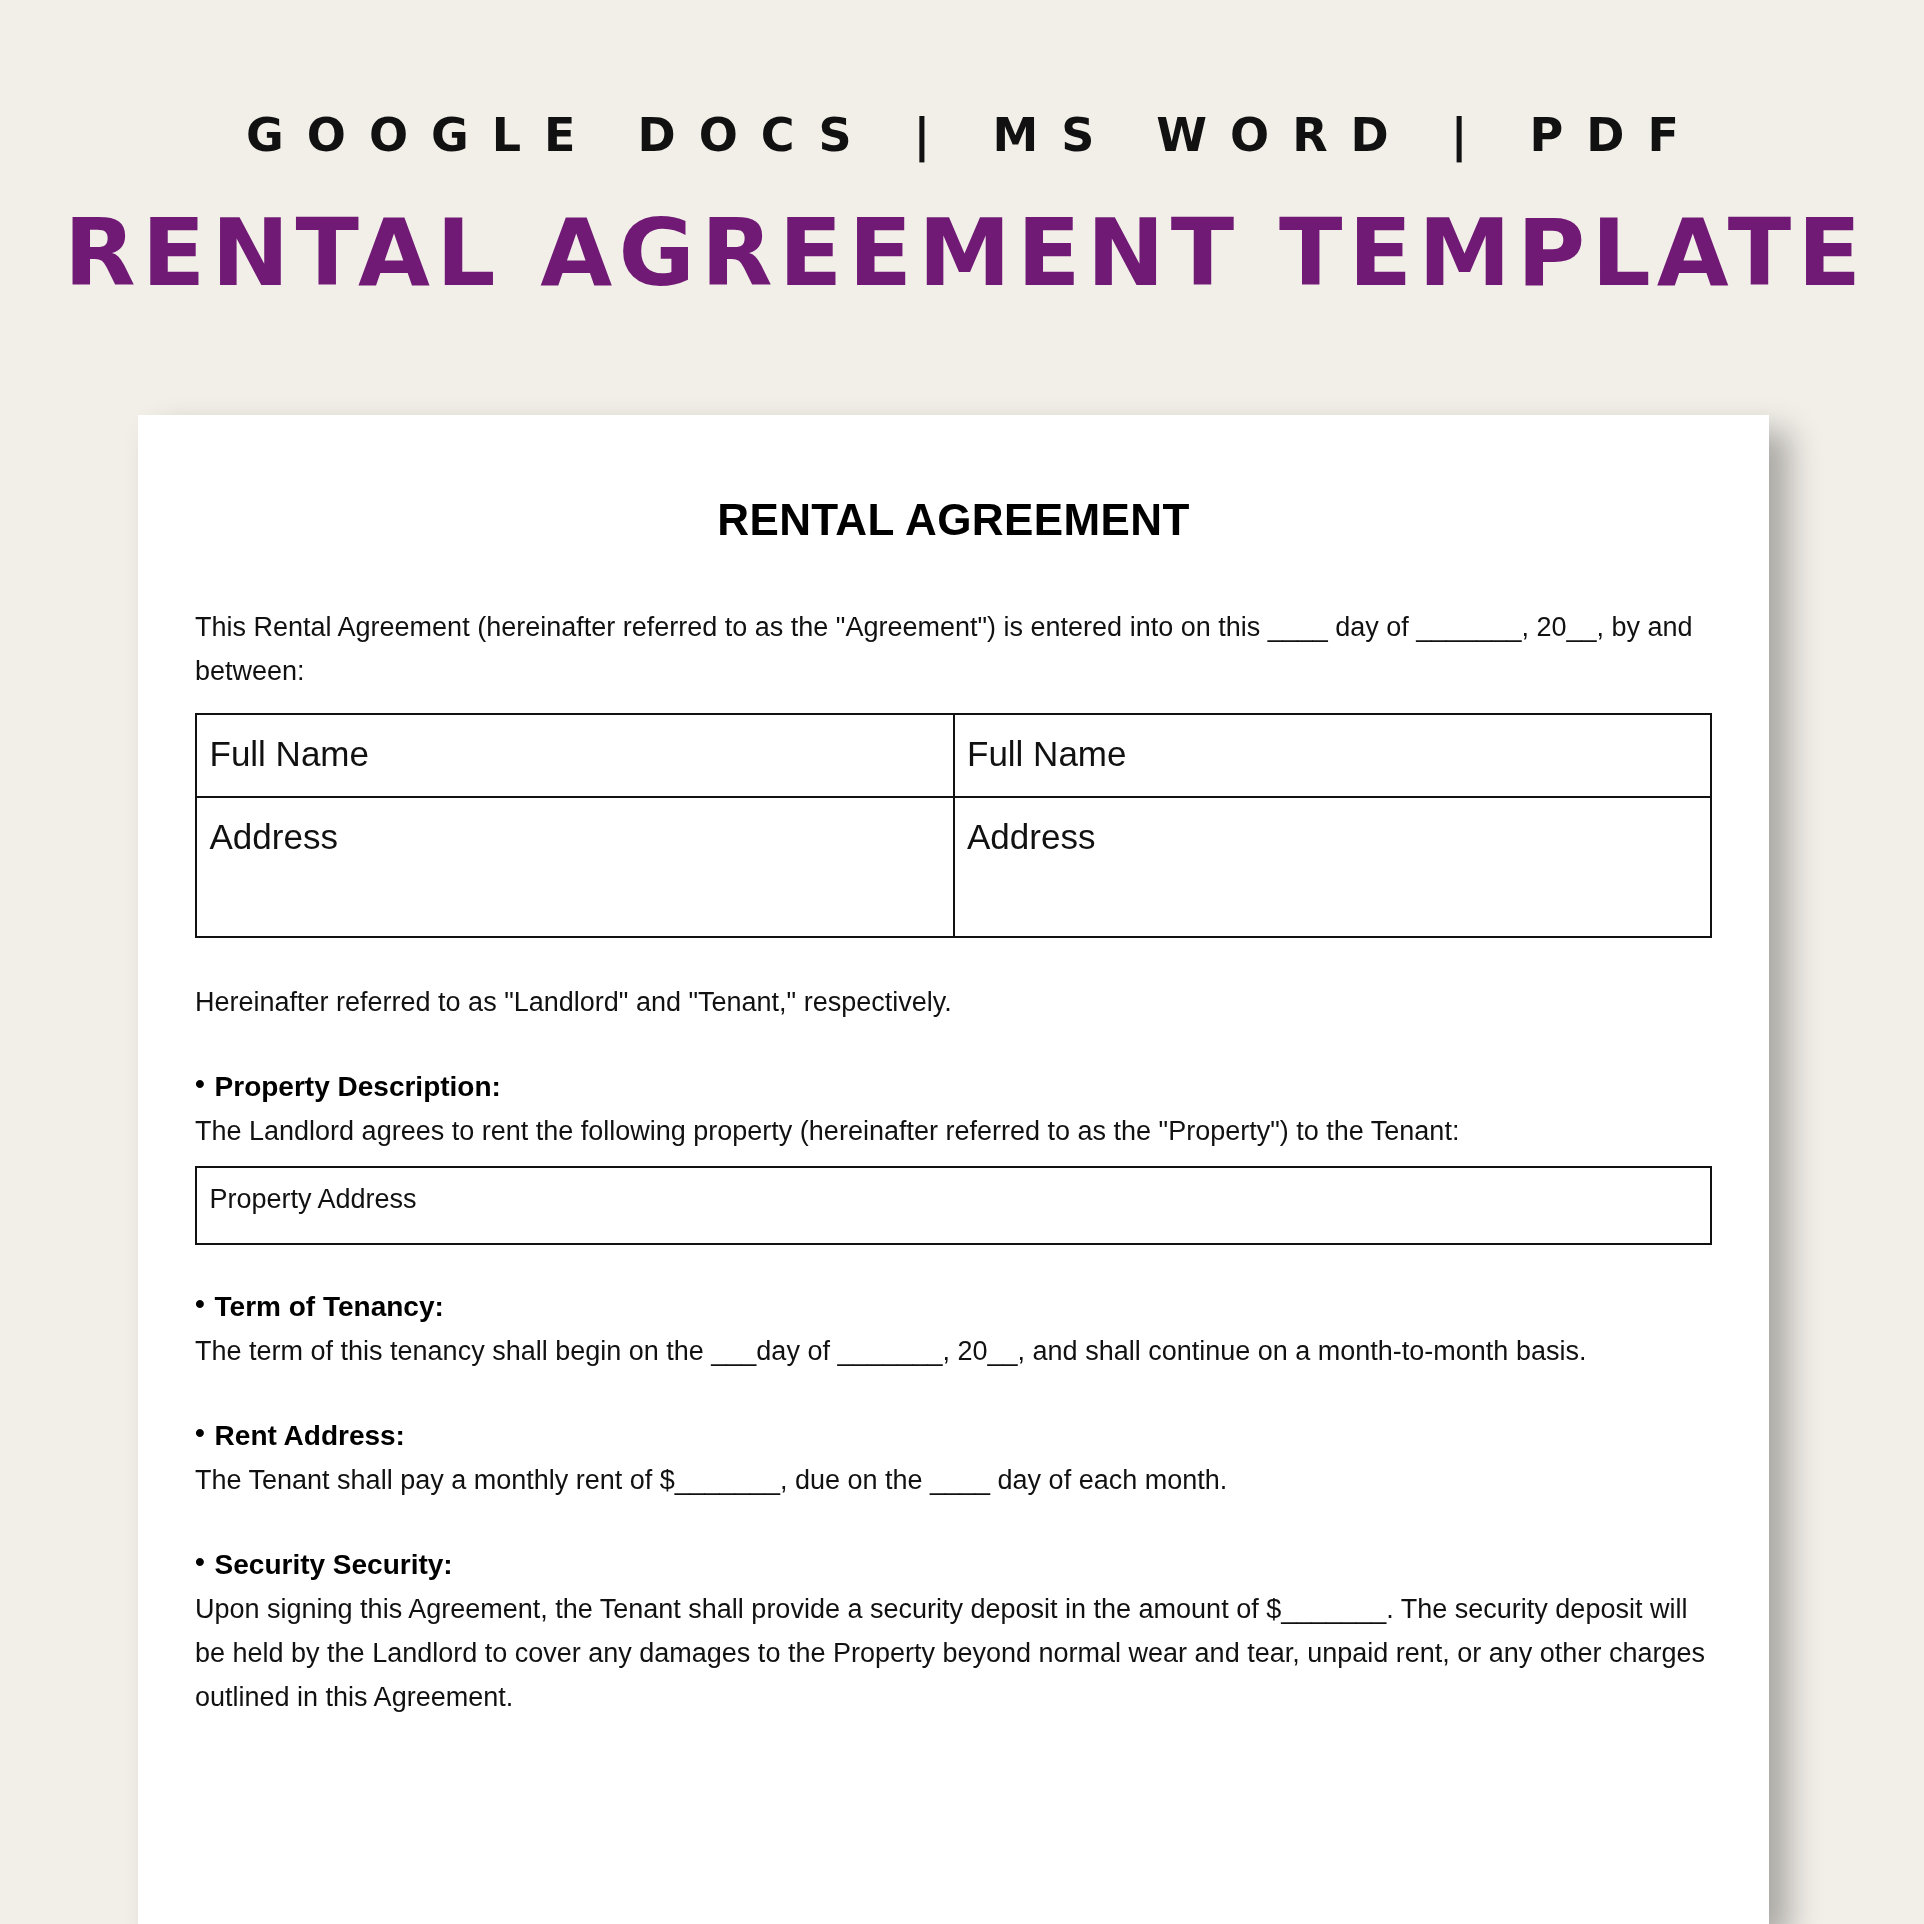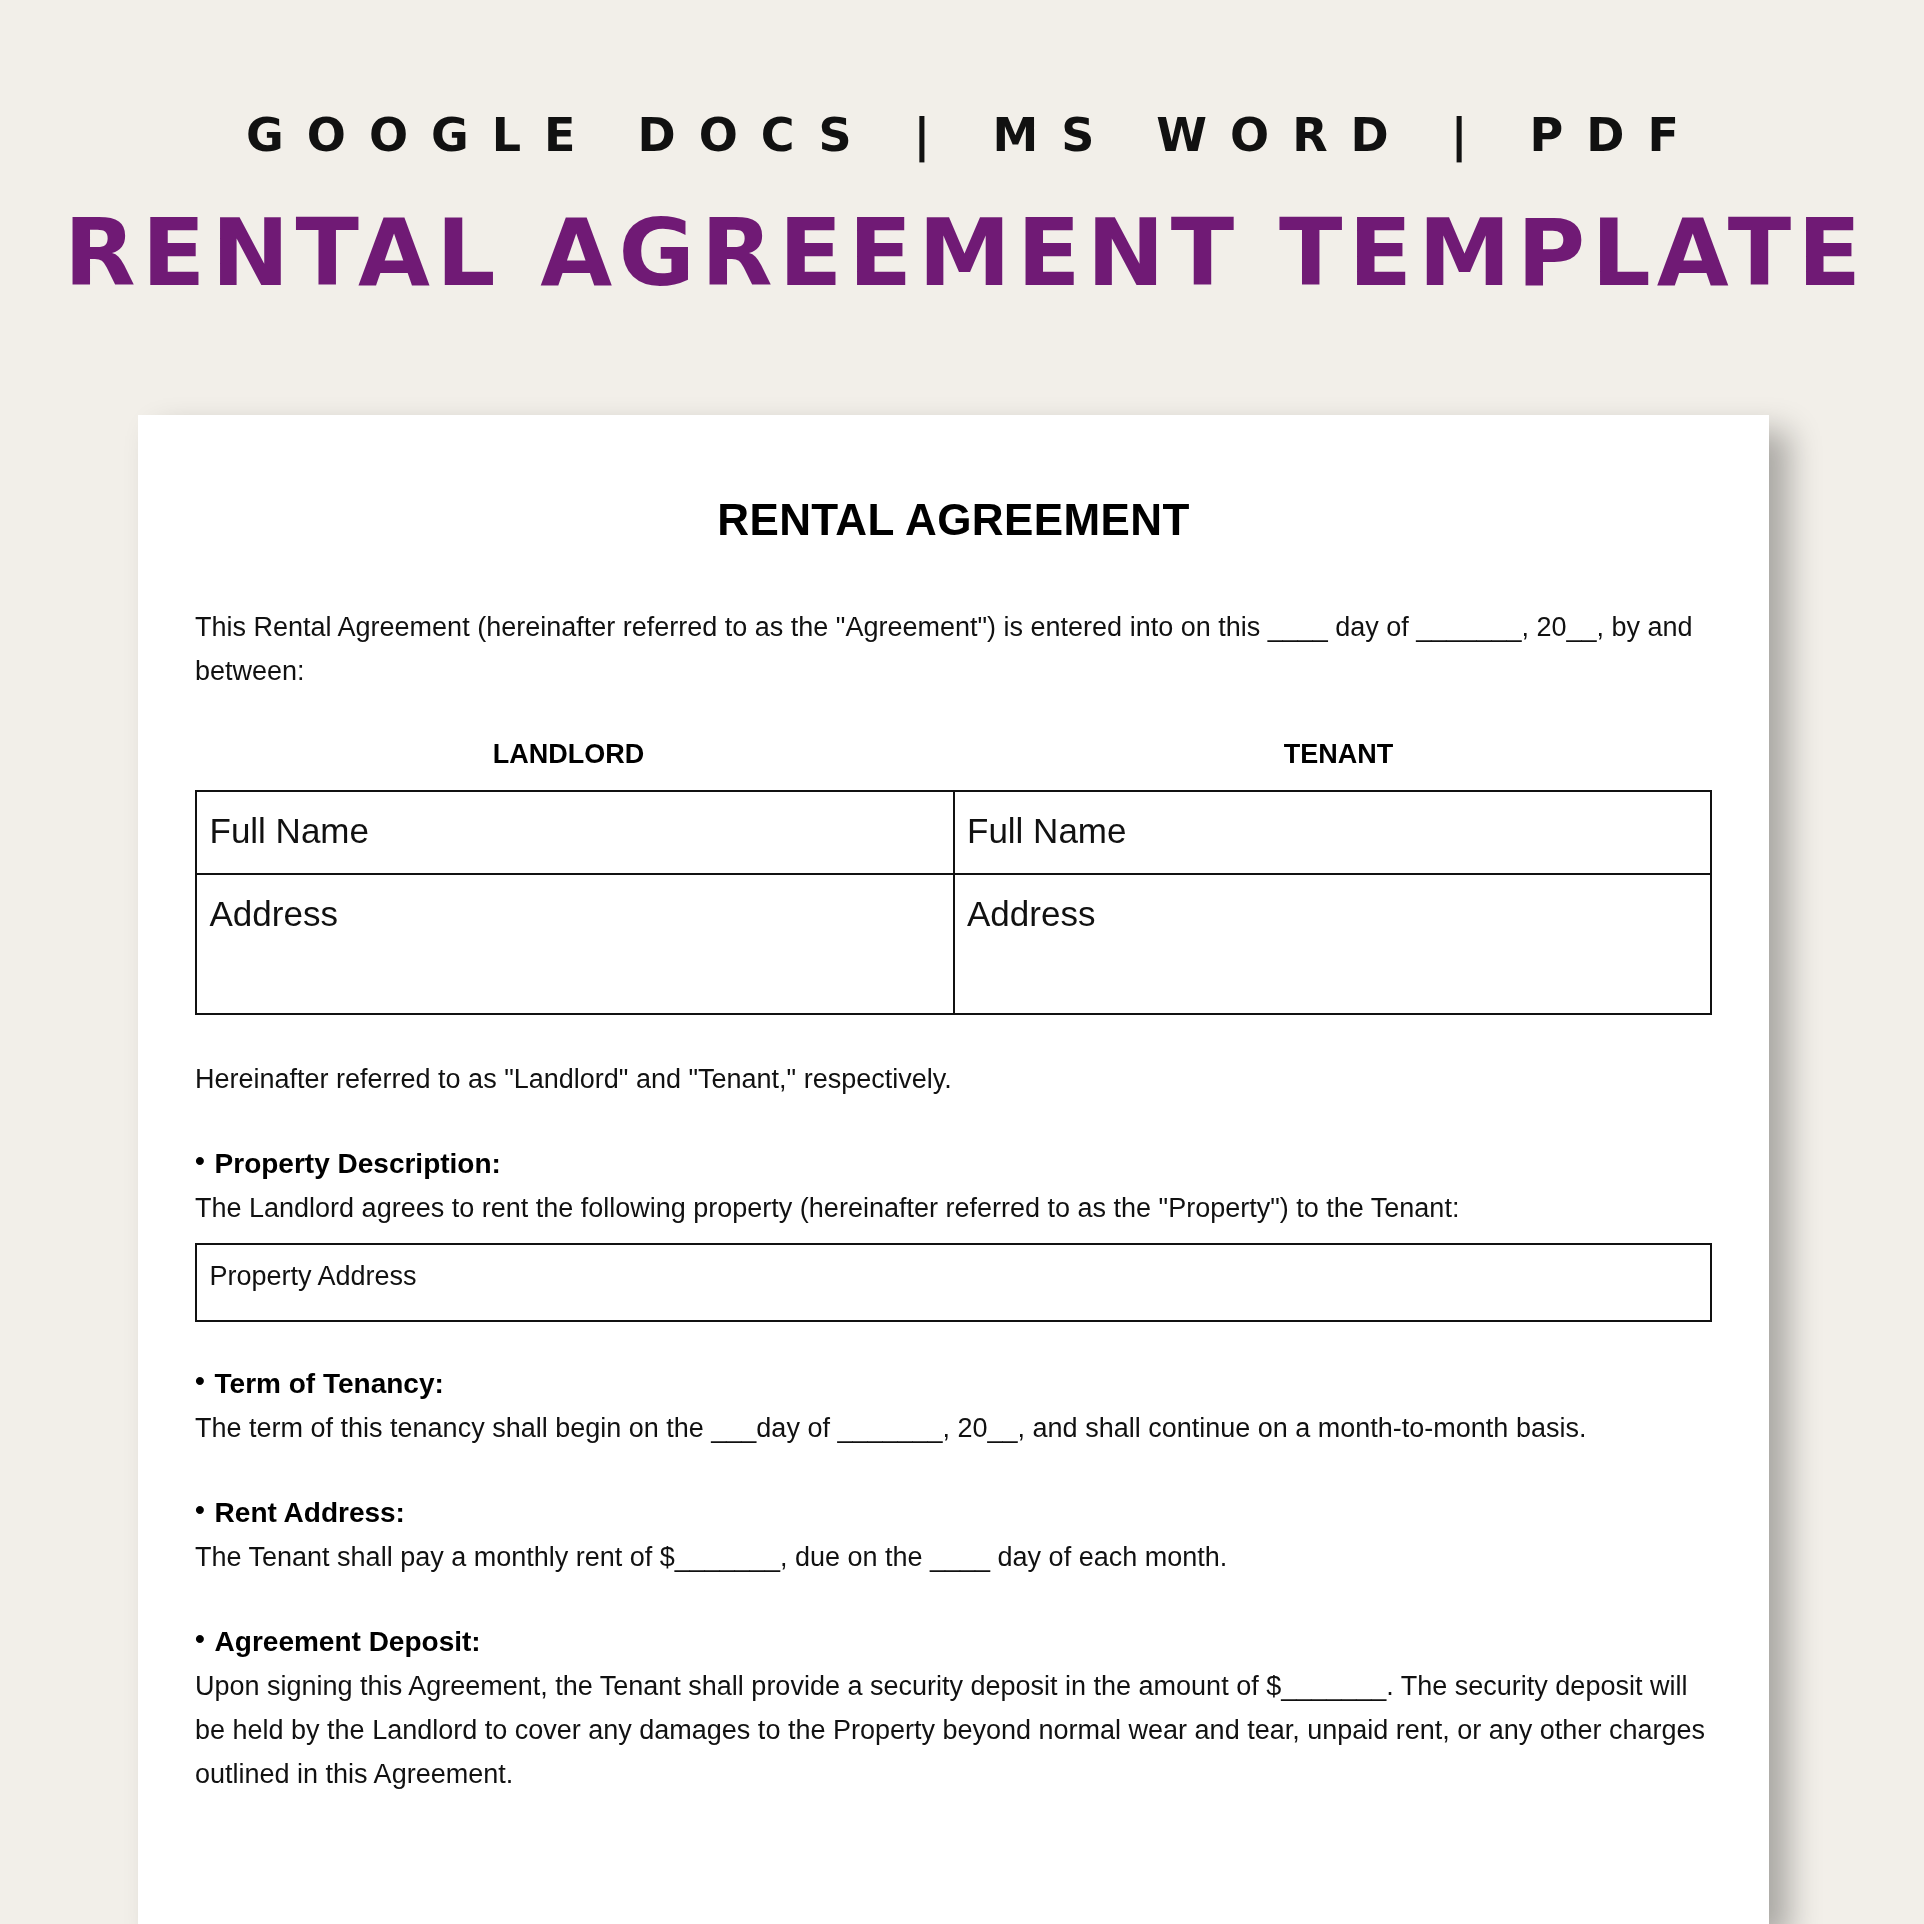--- a/index.html
+++ b/index.html
@@ -164,24 +164,20 @@
     <div class="banner-title">RENTAL AGREEMENT TEMPLATE</div>
   </div>
 
   <div class="sheet">
     <div class="sheet-inner">
 
       <h1 class="doc-title">RENTAL AGREEMENT</h1>
 
       <p class="para intro">This Rental Agreement (hereinafter referred to as the "Agreement") is entered into on this ____ day of _______, 20__, by and between:</p>
 
-      <div class="party-head">
-        <div class="col left">LANDLORD</div>
-        <div class="col right">TENANT</div>
-      </div>
 
       <table class="parties">
         <tbody>
           <tr class="row-name">
             <td>Full Name</td>
             <td>Full Name</td>
           </tr>
           <tr class="row-address">
             <td>Address</td>
             <td>Address</td>
@@ -212,21 +208,21 @@
         <p class="clause-heading">
           <span class="bullet">•</span>
           <span>Rent Address:</span>
         </p>
         <p class="clause-body">The Tenant shall pay a monthly rent of $_______, due on the ____ day of each month.</p>
       </div>
 
       <div class="clause">
         <p class="clause-heading">
           <span class="bullet">•</span>
-          <span>Agreement Deposit:</span>
+          <span>Security Security:</span>
         </p>
         <p class="clause-body">Upon signing this Agreement, the Tenant shall provide a security deposit in the amount of $_______. The security deposit will be held by the Landlord to cover any damages to the Property beyond normal wear and tear, unpaid rent, or any other charges outlined in this Agreement.</p>
       </div>
 
     </div>
   </div>
 
 </div>
 
 

